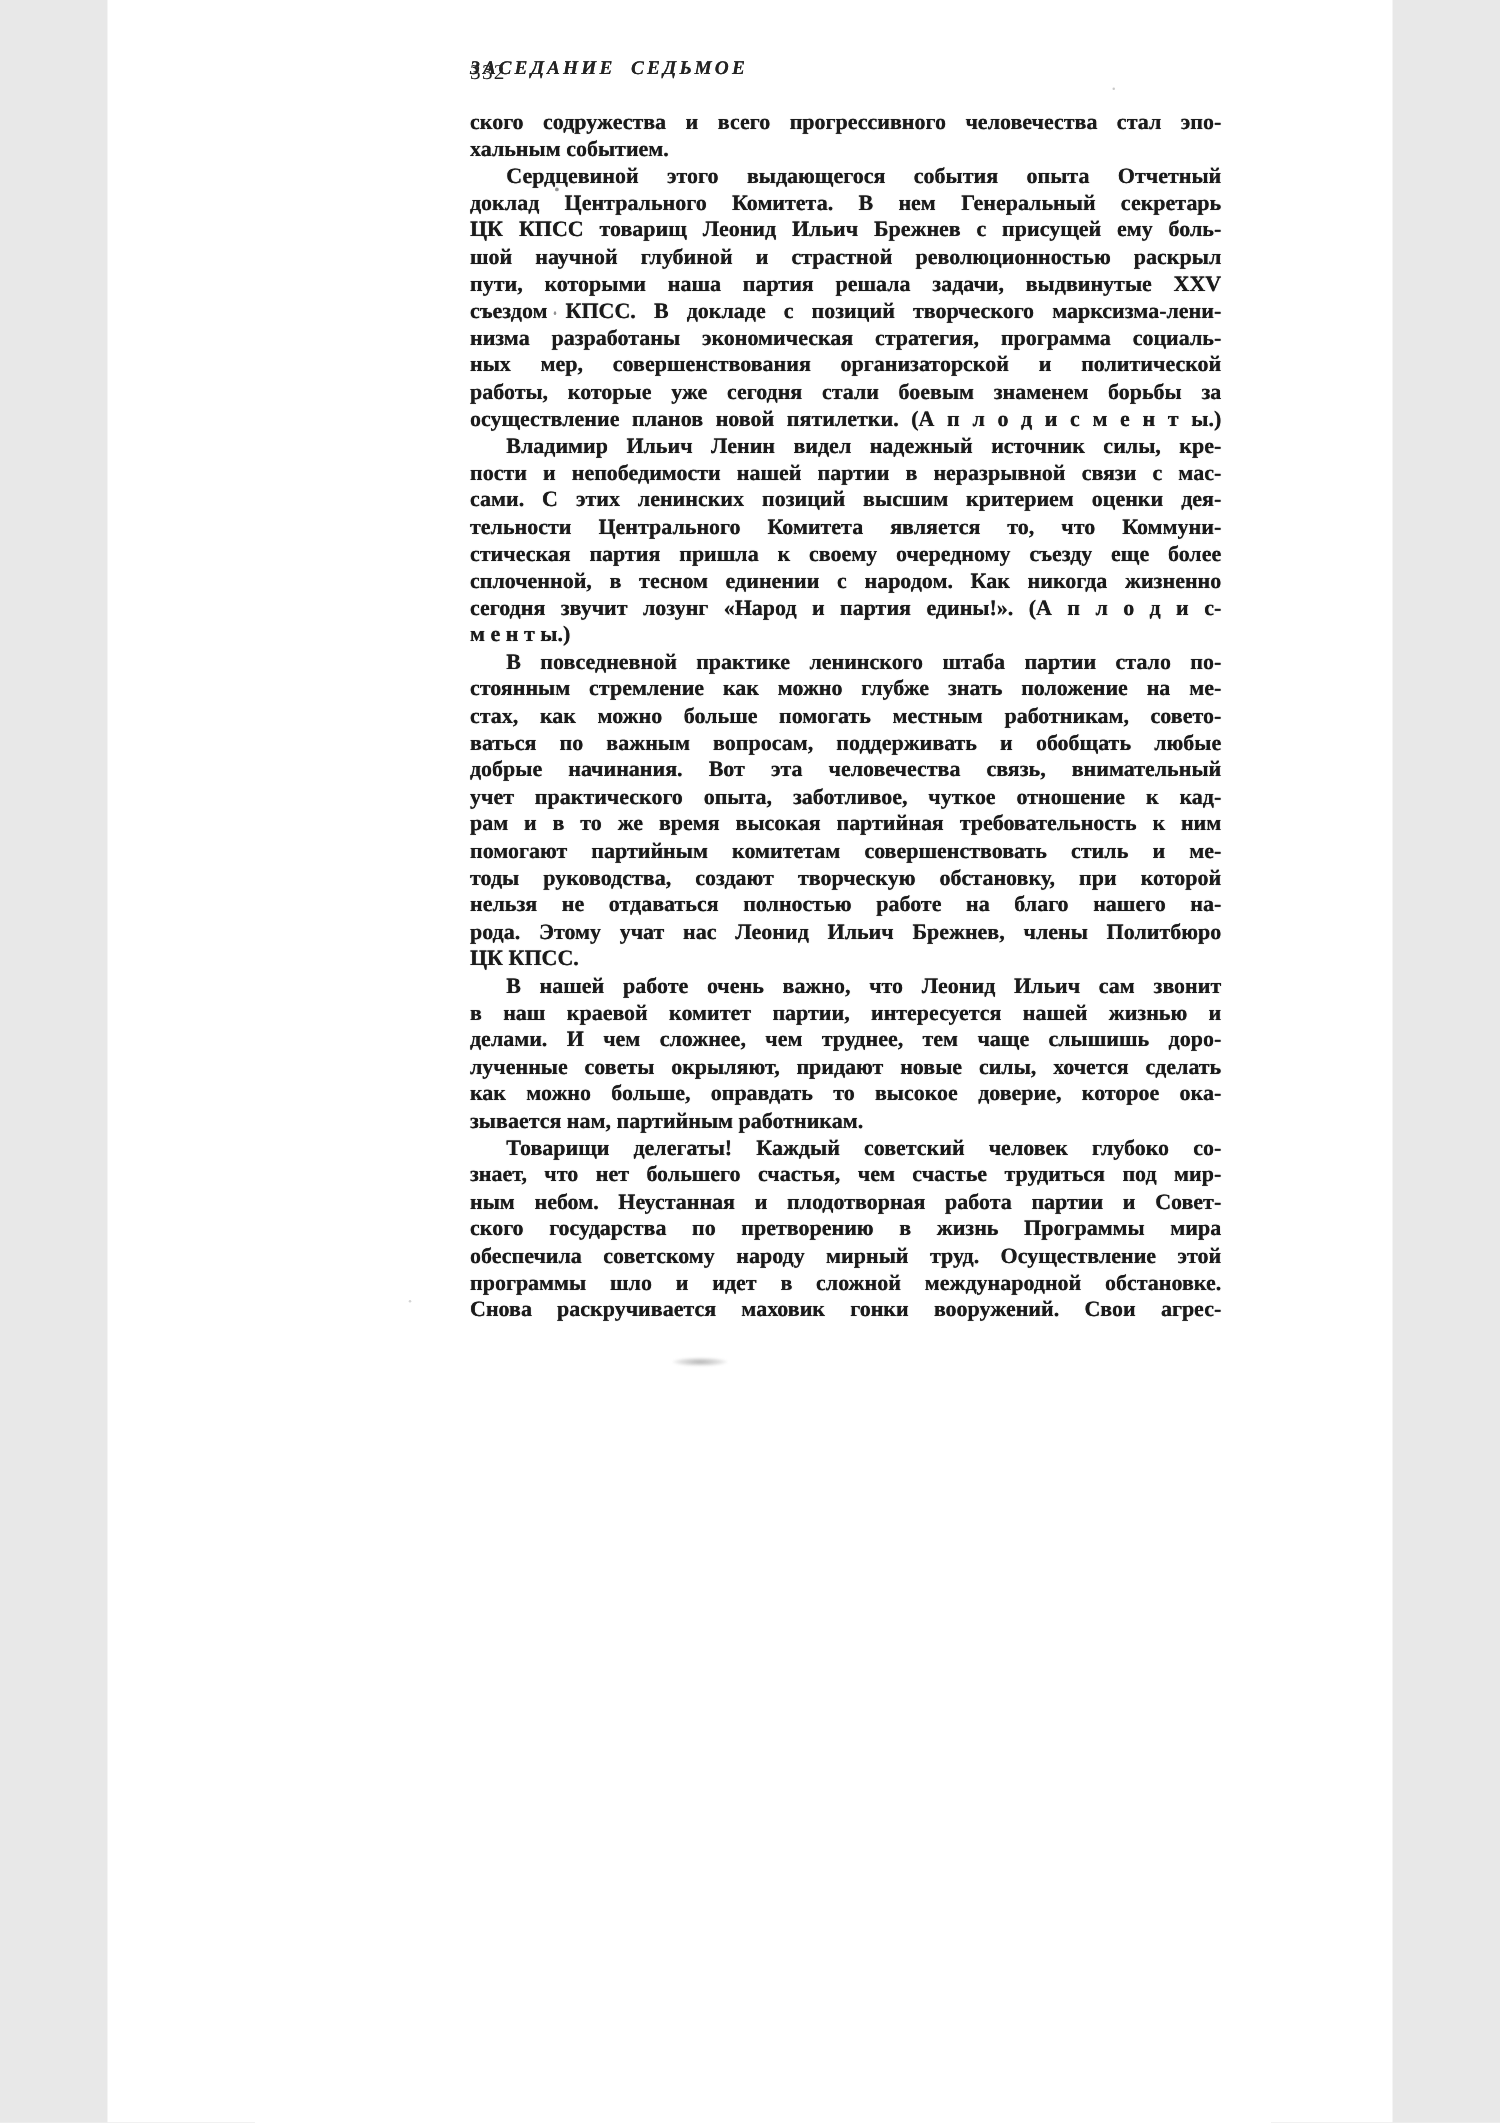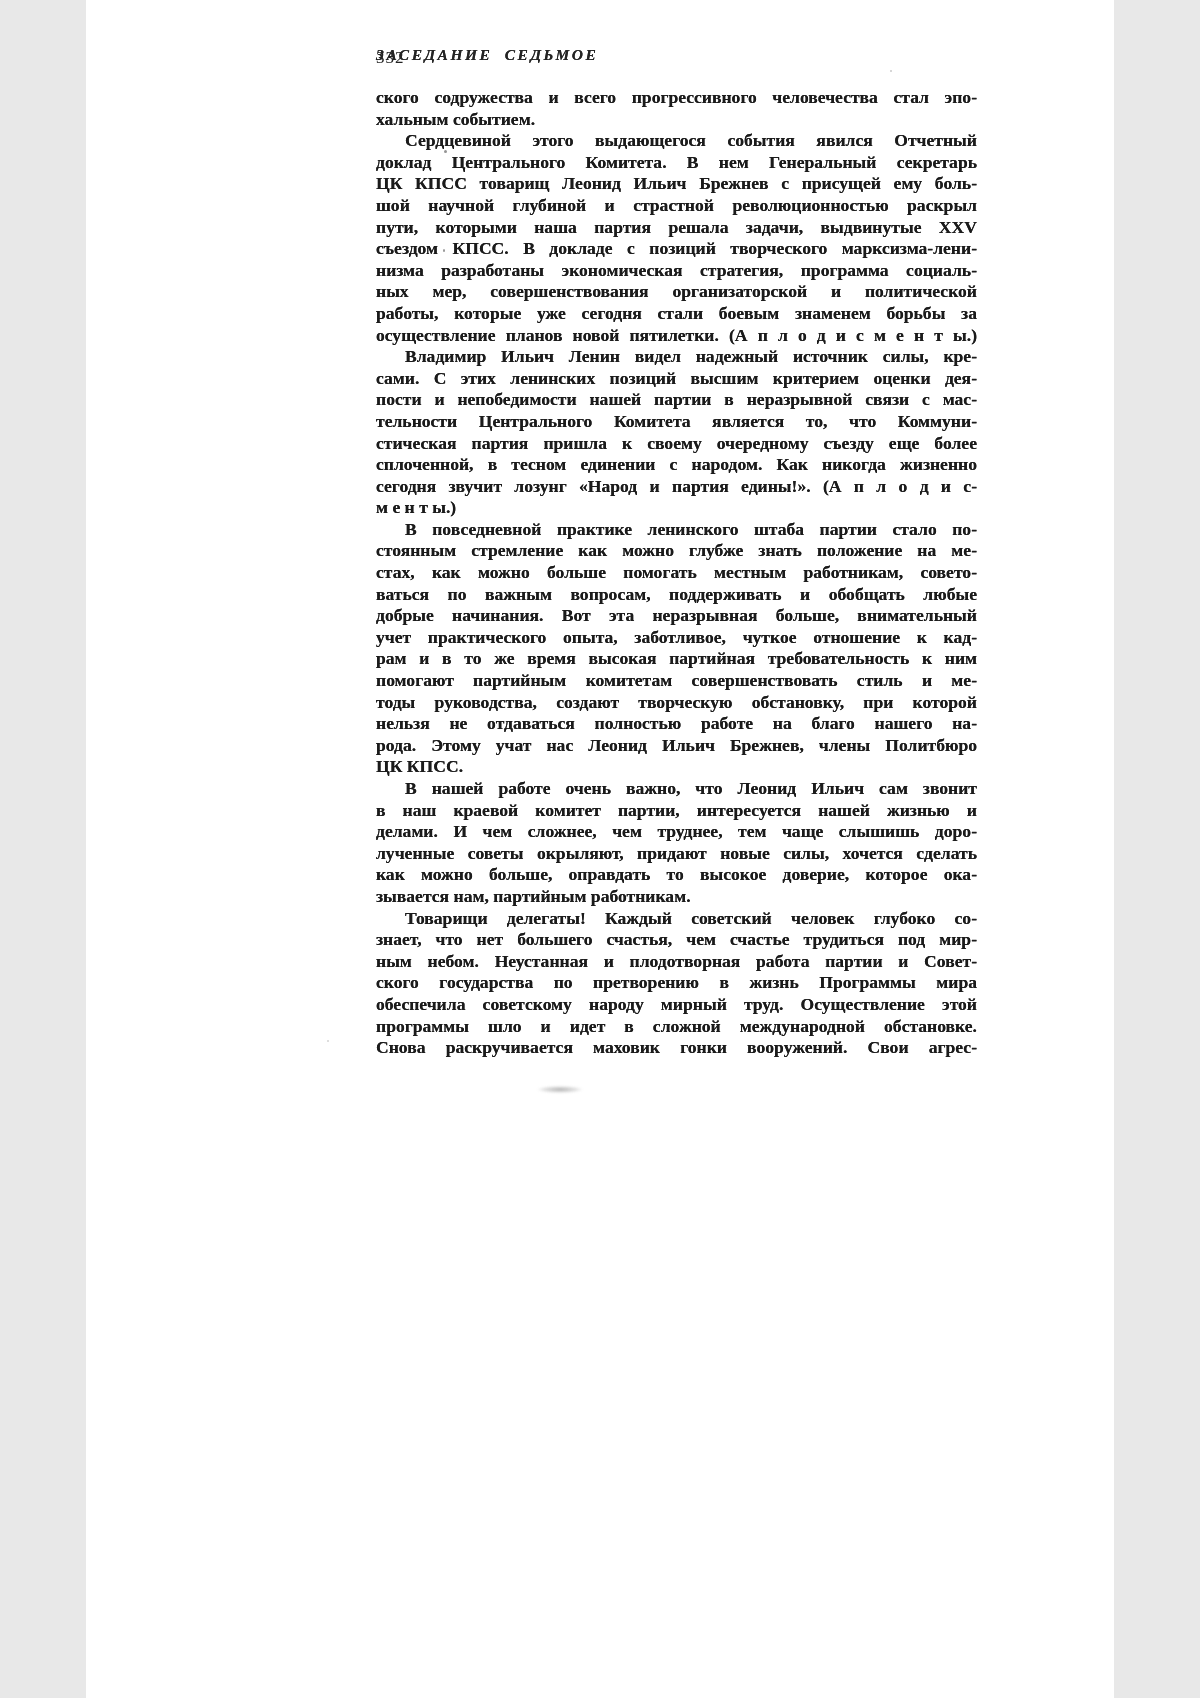--- a/index.html
+++ b/index.html
@@ -88,43 +88,43 @@
 <div class="page">
 
   <div class="running-head-row">
     <span class="page-number">332</span>
     <div class="running-head">ЗАСЕДАНИЕ СЕДЬМОЕ</div>
   </div>
 
   <div class="text-block">
       <div class="line">ского содружества и всего прогрессивного человечества стал эпо-</div>
       <div class="line last">хальным событием.</div>
-      <div class="line indent">Сердцевиной этого выдающегося события явился Отчетный</div>
+      <div class="line indent">Сердцевиной этого выдающегося события опыта Отчетный</div>
       <div class="line">доклад Центрального Комитета. В нем Генеральный секретарь</div>
       <div class="line">ЦК КПСС товарищ Леонид Ильич Брежнев с присущей ему боль-</div>
       <div class="line">шой научной глубиной и страстной революционностью раскрыл</div>
       <div class="line">пути, которыми наша партия решала задачи, выдвинутые XXV</div>
       <div class="line">съездом КПСС. В докладе с позиций творческого марксизма-лени-</div>
       <div class="line">низма разработаны экономическая стратегия, программа социаль-</div>
       <div class="line">ных мер, совершенствования организаторской и политической</div>
       <div class="line">работы, которые уже сегодня стали боевым знаменем борьбы за</div>
       <div class="line">осуществление планов новой пятилетки. (А п л о д и с м е н т ы.)</div>
       <div class="line indent">Владимир Ильич Ленин видел надежный источник силы, кре-</div>
+      <div class="line">пости и непобедимости нашей партии в неразрывной связи с мас-</div>
       <div class="line">сами. С этих ленинских позиций высшим критерием оценки дея-</div>
-      <div class="line">пости и непобедимости нашей партии в неразрывной связи с мас-</div>
       <div class="line">тельности Центрального Комитета является то, что Коммуни-</div>
       <div class="line">стическая партия пришла к своему очередному съезду еще более</div>
       <div class="line">сплоченной, в тесном единении с народом. Как никогда жизненно</div>
       <div class="line">сегодня звучит лозунг «Народ и партия едины!». (А п л о д и с-</div>
       <div class="line last">м е н т ы.)</div>
       <div class="line indent">В повседневной практике ленинского штаба партии стало по-</div>
       <div class="line">стоянным стремление как можно глубже знать положение на ме-</div>
       <div class="line">стах, как можно больше помогать местным работникам, совето-</div>
       <div class="line">ваться по важным вопросам, поддерживать и обобщать любые</div>
-      <div class="line">добрые начинания. Вот эта неразрывная больше, внимательный</div>
+      <div class="line">добрые начинания. Вот эта человечества связь, внимательный</div>
       <div class="line">учет практического опыта, заботливое, чуткое отношение к кад-</div>
       <div class="line">рам и в то же время высокая партийная требовательность к ним</div>
       <div class="line">помогают партийным комитетам совершенствовать стиль и ме-</div>
       <div class="line">тоды руководства, создают творческую обстановку, при которой</div>
       <div class="line">нельзя не отдаваться полностью работе на благо нашего на-</div>
       <div class="line">рода. Этому учат нас Леонид Ильич Брежнев, члены Политбюро</div>
       <div class="line last">ЦК КПСС.</div>
       <div class="line indent">В нашей работе очень важно, что Леонид Ильич сам звонит</div>
       <div class="line">в наш краевой комитет партии, интересуется нашей жизнью и</div>
       <div class="line">делами. И чем сложнее, чем труднее, тем чаще слышишь доро-</div>

